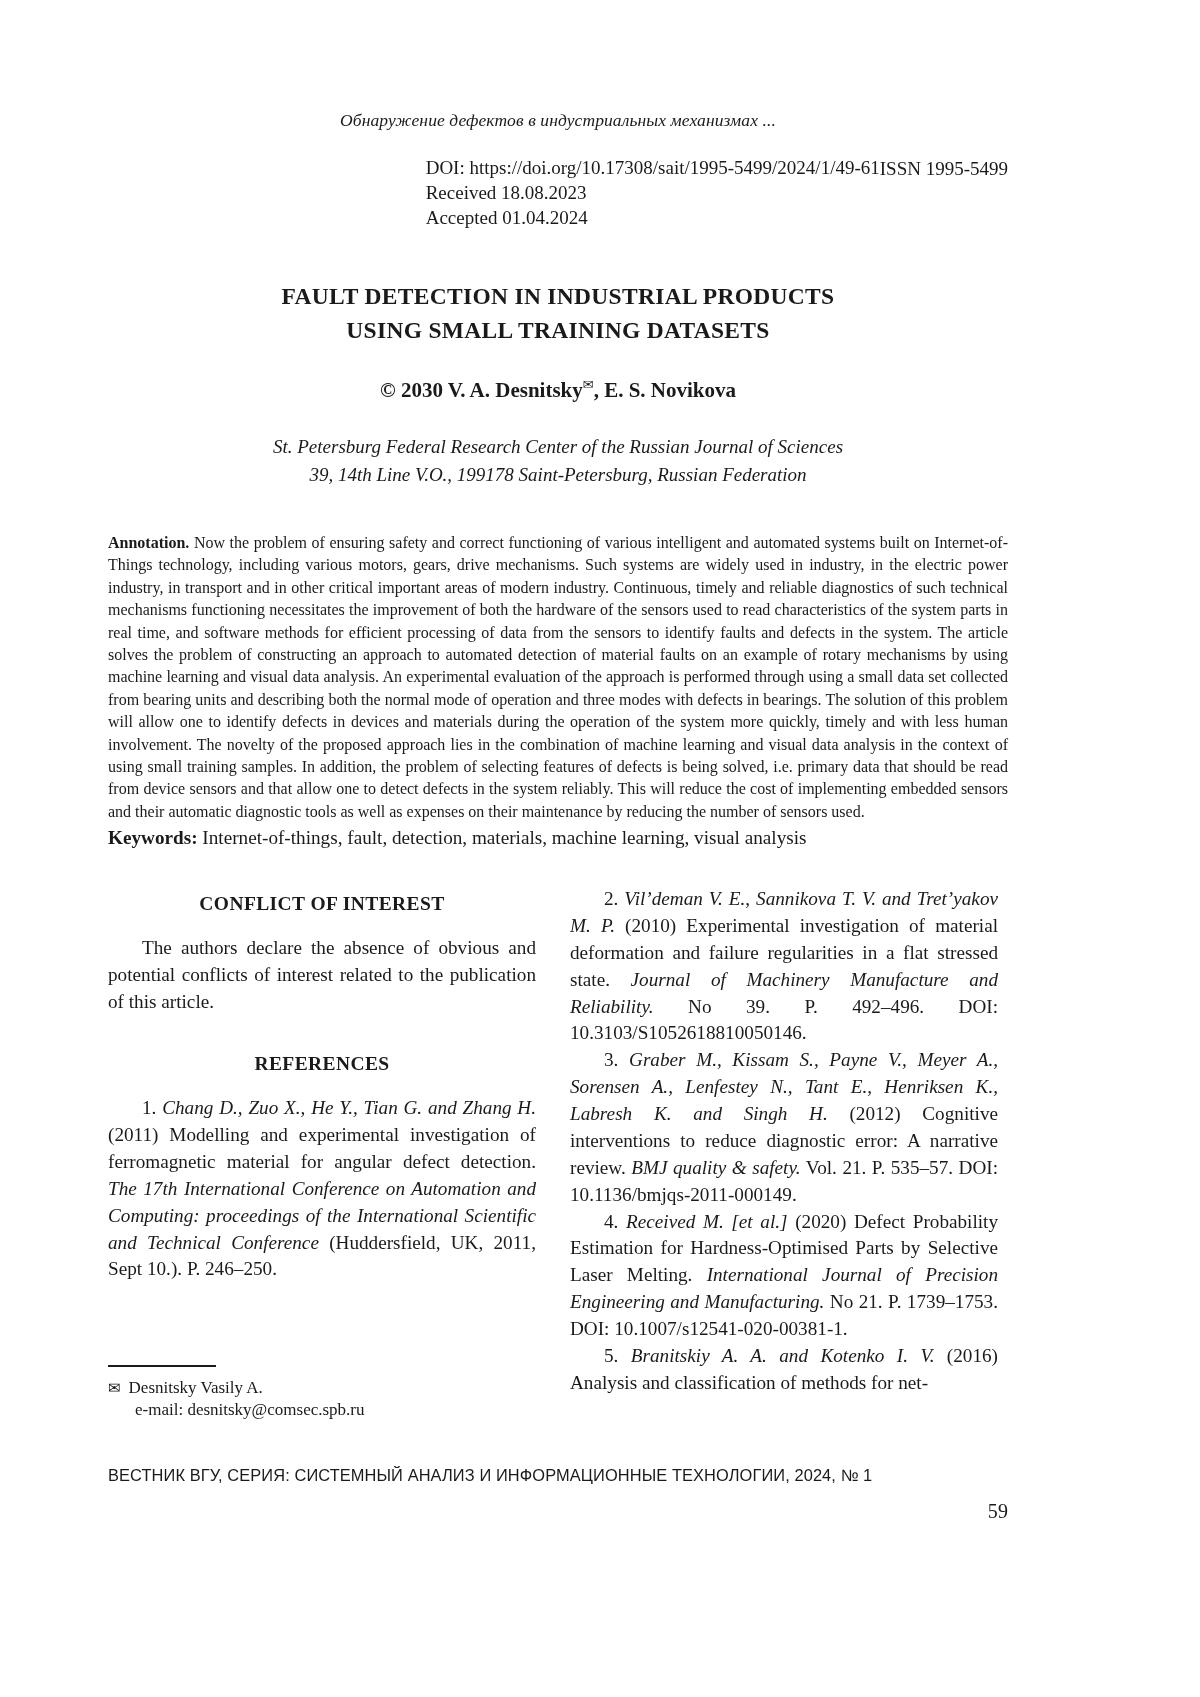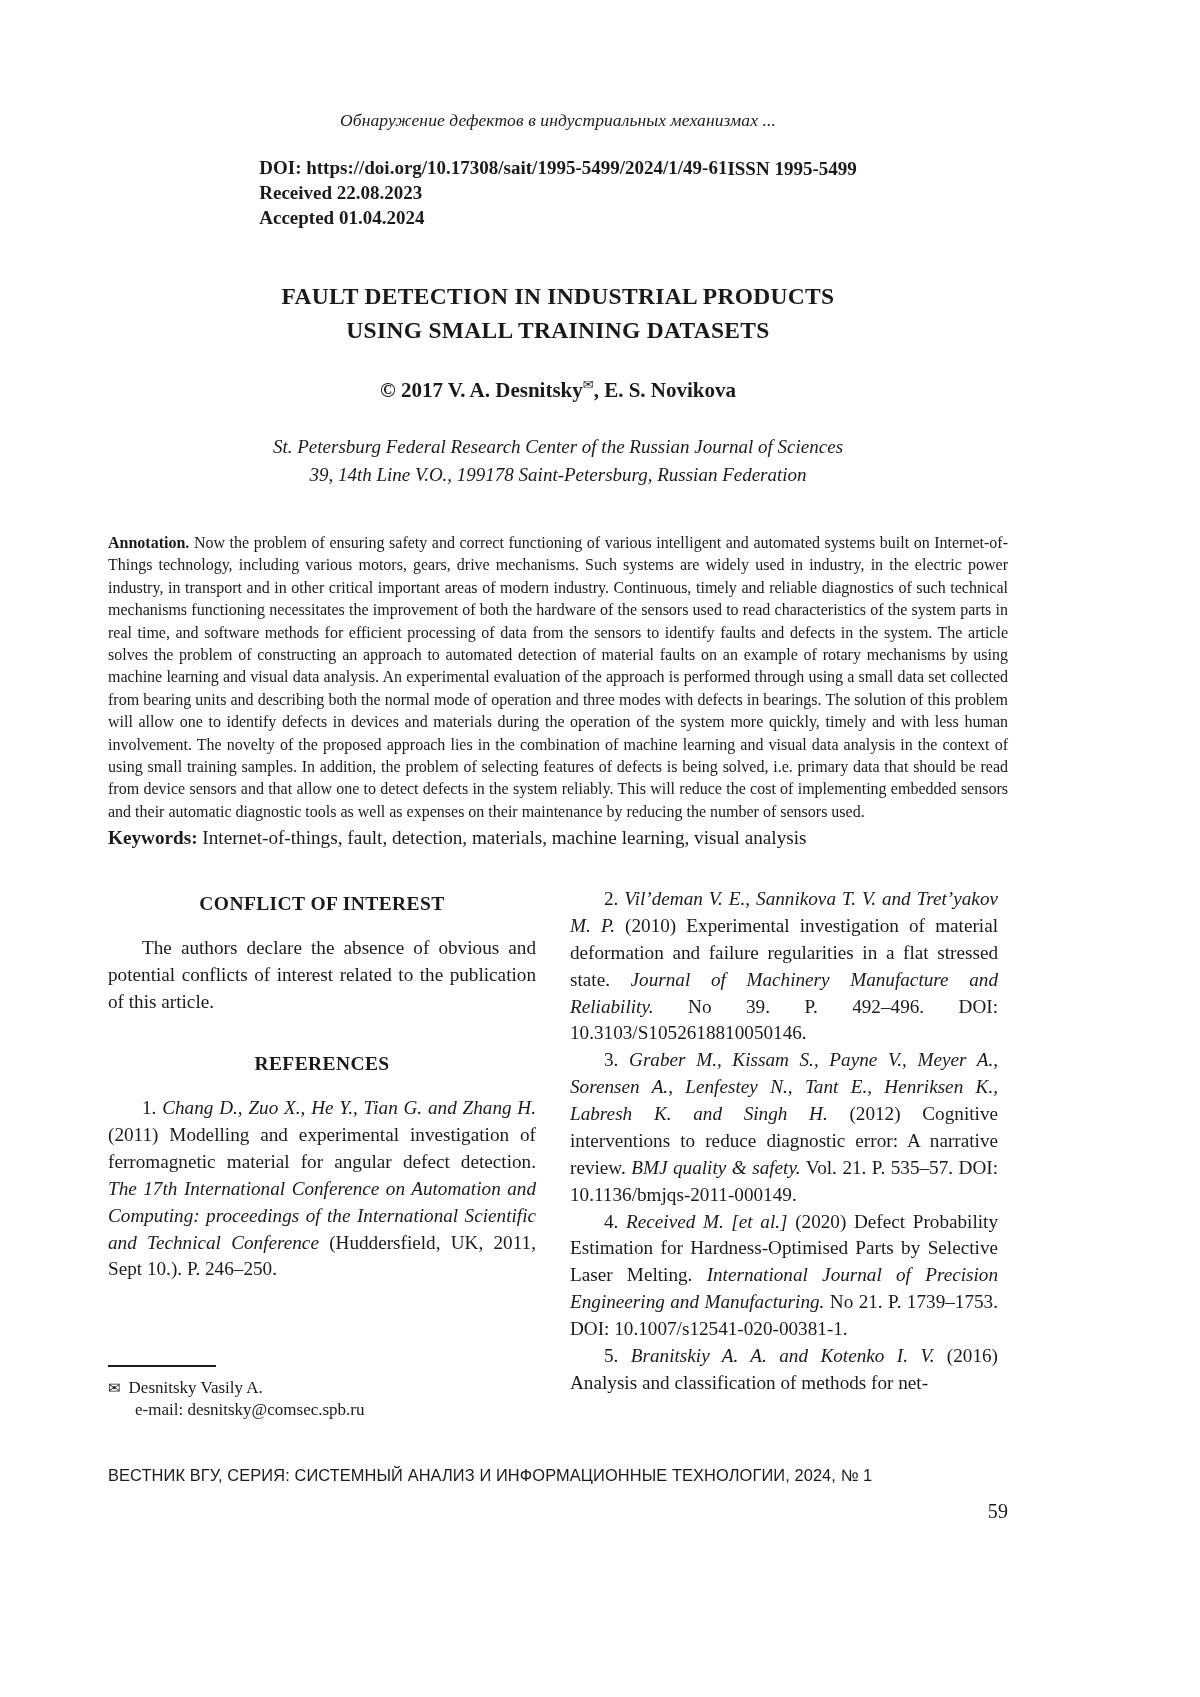--- a/index.html
+++ b/index.html
@@ -34,25 +34,24 @@
     text-align: center;
     font-style: italic;
     font-size: 17.5px;
     letter-spacing: 0.1px;
     margin-bottom: 24px;
   }
 
   
   .meta-row {
     display: flex;
-    justify-content: center;
+    justify-content: flex-end;
     align-items: flex-start;
     font-size: 19px;
     line-height: 1.32;
-    font-weight: bold;
   }
   .meta-left div { white-space: nowrap; }
   .meta-right { font-size: 19px; white-space: nowrap; padding-top: 1px; }
 
   
   .title {
     text-align: center;
     font-size: 23.5px;
     font-weight: bold;
     letter-spacing: 0.3px;
@@ -175,32 +174,32 @@
 <body>
 
 <div class="page">
   <div class="content">
 
     <div class="running-head">Обнаружение дефектов в индустриальных механизмах ...</div>
 
     <div class="meta-row">
       <div class="meta-left">
         <div>DOI: https://doi.org/10.17308/sait/1995-5499/2024/1/49-61</div>
-        <div>Received 22.08.2023</div>
+        <div>Received 18.08.2023</div>
         <div>Accepted 01.04.2024</div>
       </div>
       <div class="meta-right">ISSN 1995-5499</div>
     </div>
 
     <div class="title">
       <div>FAULT DETECTION IN INDUSTRIAL PRODUCTS</div>
       <div>USING SMALL TRAINING DATASETS</div>
     </div>
 
-    <div class="authors"><span>© 2017 V. A. Desnitsky</span><span class="envelope-sup">✉</span><span>, E. S. Novikova</span></div>
+    <div class="authors"><span>© 2030 V. A. Desnitsky</span><span class="envelope-sup">✉</span><span>, E. S. Novikova</span></div>
 
     <div class="affiliation">
       <div>St. Petersburg Federal Research Center of the Russian Journal of Sciences</div>
       <div>39, 14th Line V.O., 199178 Saint-Petersburg, Russian Federation</div>
     </div>
 
     <div class="abstract"><b>Annotation.</b><span> Now the problem of ensuring safety and correct functioning of various intelligent and automated systems built on Internet-of-Things technology, including various motors, gears, drive mechanisms. Such systems are widely used in industry, in the electric power industry, in transport and in other critical important areas of modern industry. Continuous, timely and reliable diagnostics of such technical mechanisms functioning necessitates the improvement of both the hardware of the sensors used to read characteristics of the system parts in real time, and software methods for efficient processing of data from the sensors to identify faults and defects in the system. The article solves the problem of constructing an approach to automated detection of material faults on an example of rotary mechanisms by using machine learning and visual data analysis. An experimental evaluation of the approach is performed through using a small data set collected from bearing units and describing both the normal mode of operation and three modes with defects in bearings. The solution of this problem will allow one to identify defects in devices and materials during the operation of the system more quickly, timely and with less human involvement. The novelty of the proposed approach lies in the combination of machine learning and visual data analysis in the context of using small training samples. In addition, the problem of selecting features of defects is being solved, i.e. primary data that should be read from device sensors and that allow one to detect defects in the system reliably. This will reduce the cost of implementing embedded sensors and their automatic diagnostic tools as well as expenses on their maintenance by reducing the number of sensors used.</span></div>
 
     <div class="keywords"><b>Keywords:</b><span> Internet-of-things, fault, detection, materials, machine learning, visual analysis</span></div>
 

